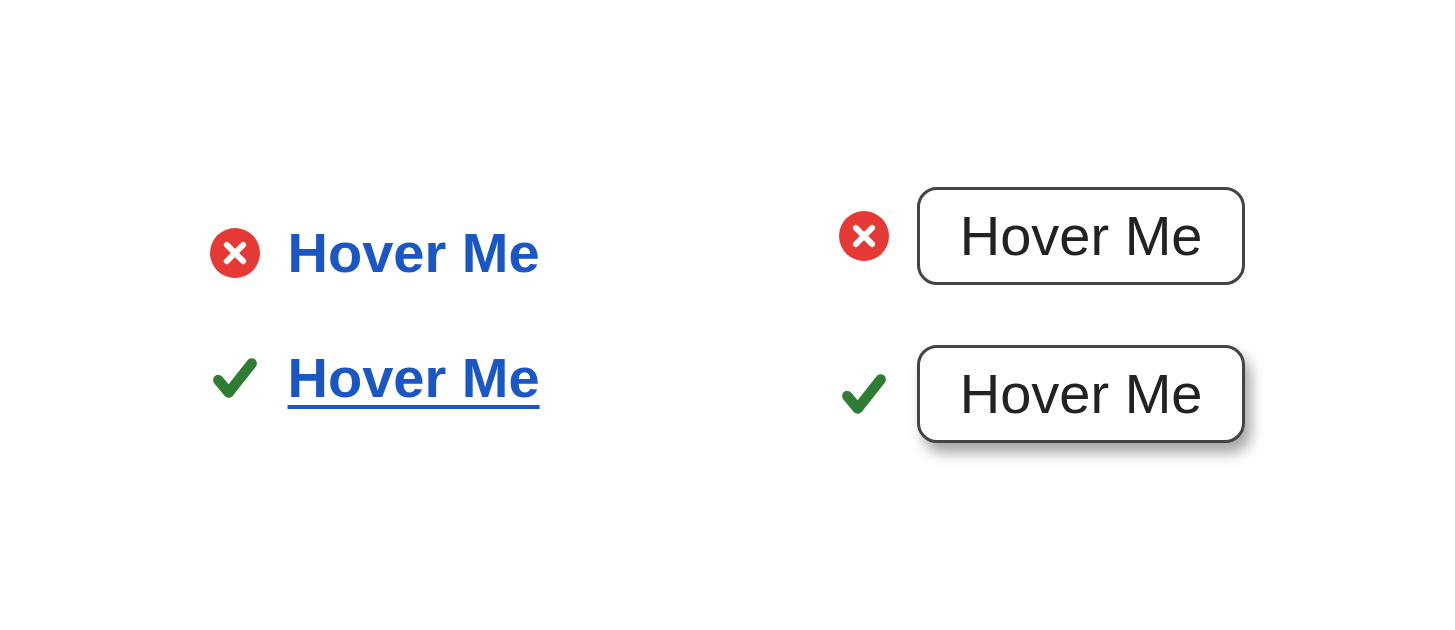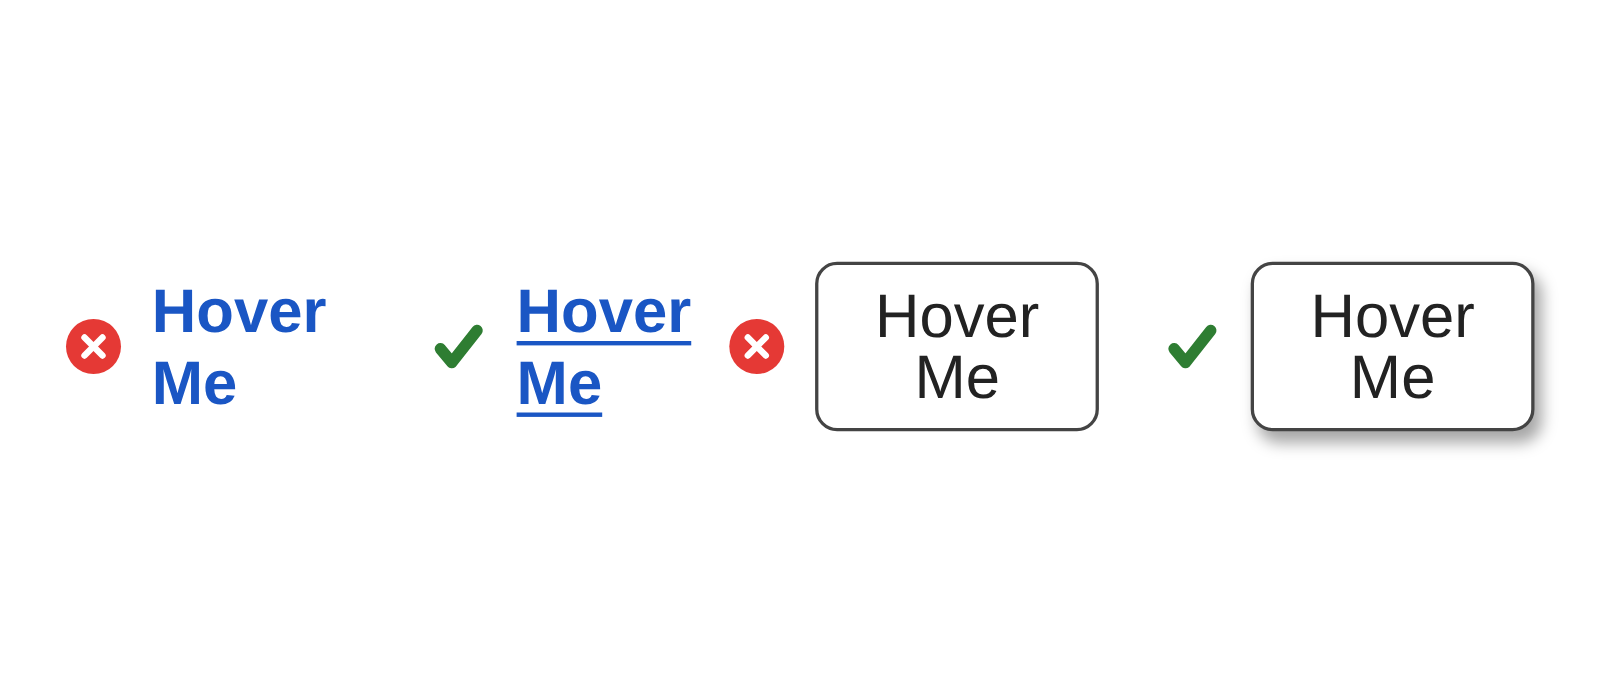--- a/index.html
+++ b/index.html
@@ -9,21 +9,21 @@
       height: 630px;
       background: #fff;
       font-family: Arial, Helvetica, sans-serif;
       display: flex;
       align-items: center;
       justify-content: space-around;
       padding: 0 60px;
     }
     .col {
       display: flex;
-      flex-direction: row;
+      flex-direction: column;
       gap: 60px;
       align-items: center;
     }
     .row {
       display: flex;
       align-items: center;
       gap: 28px;
     }
     .x-icon {
       width: 50px;

